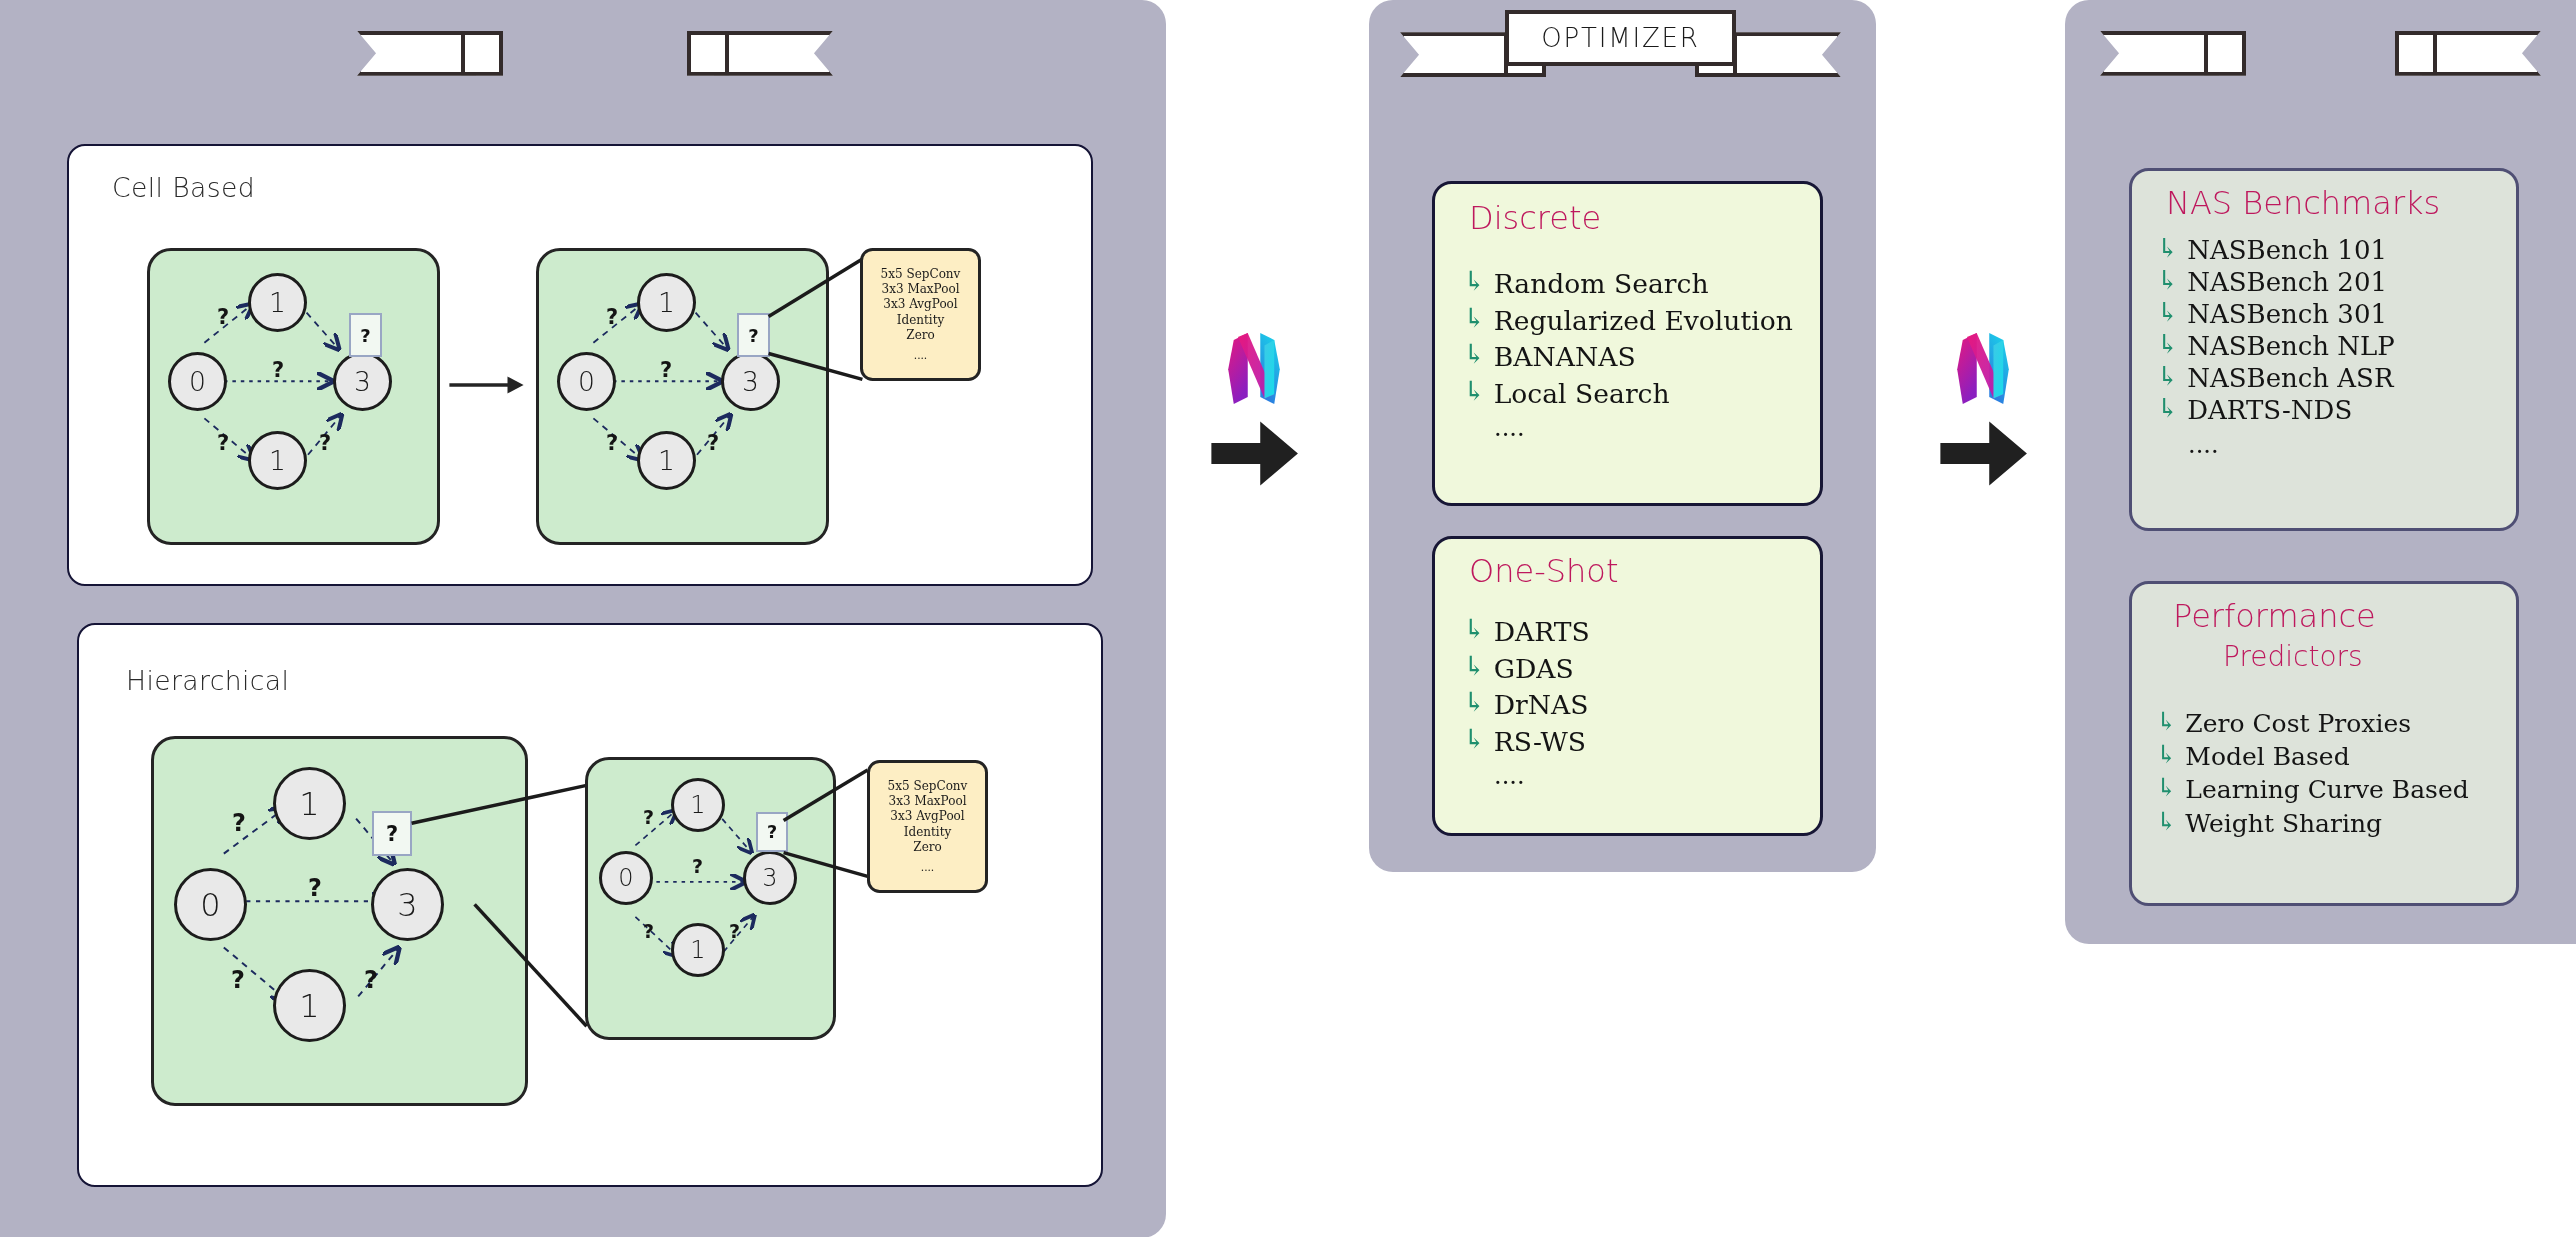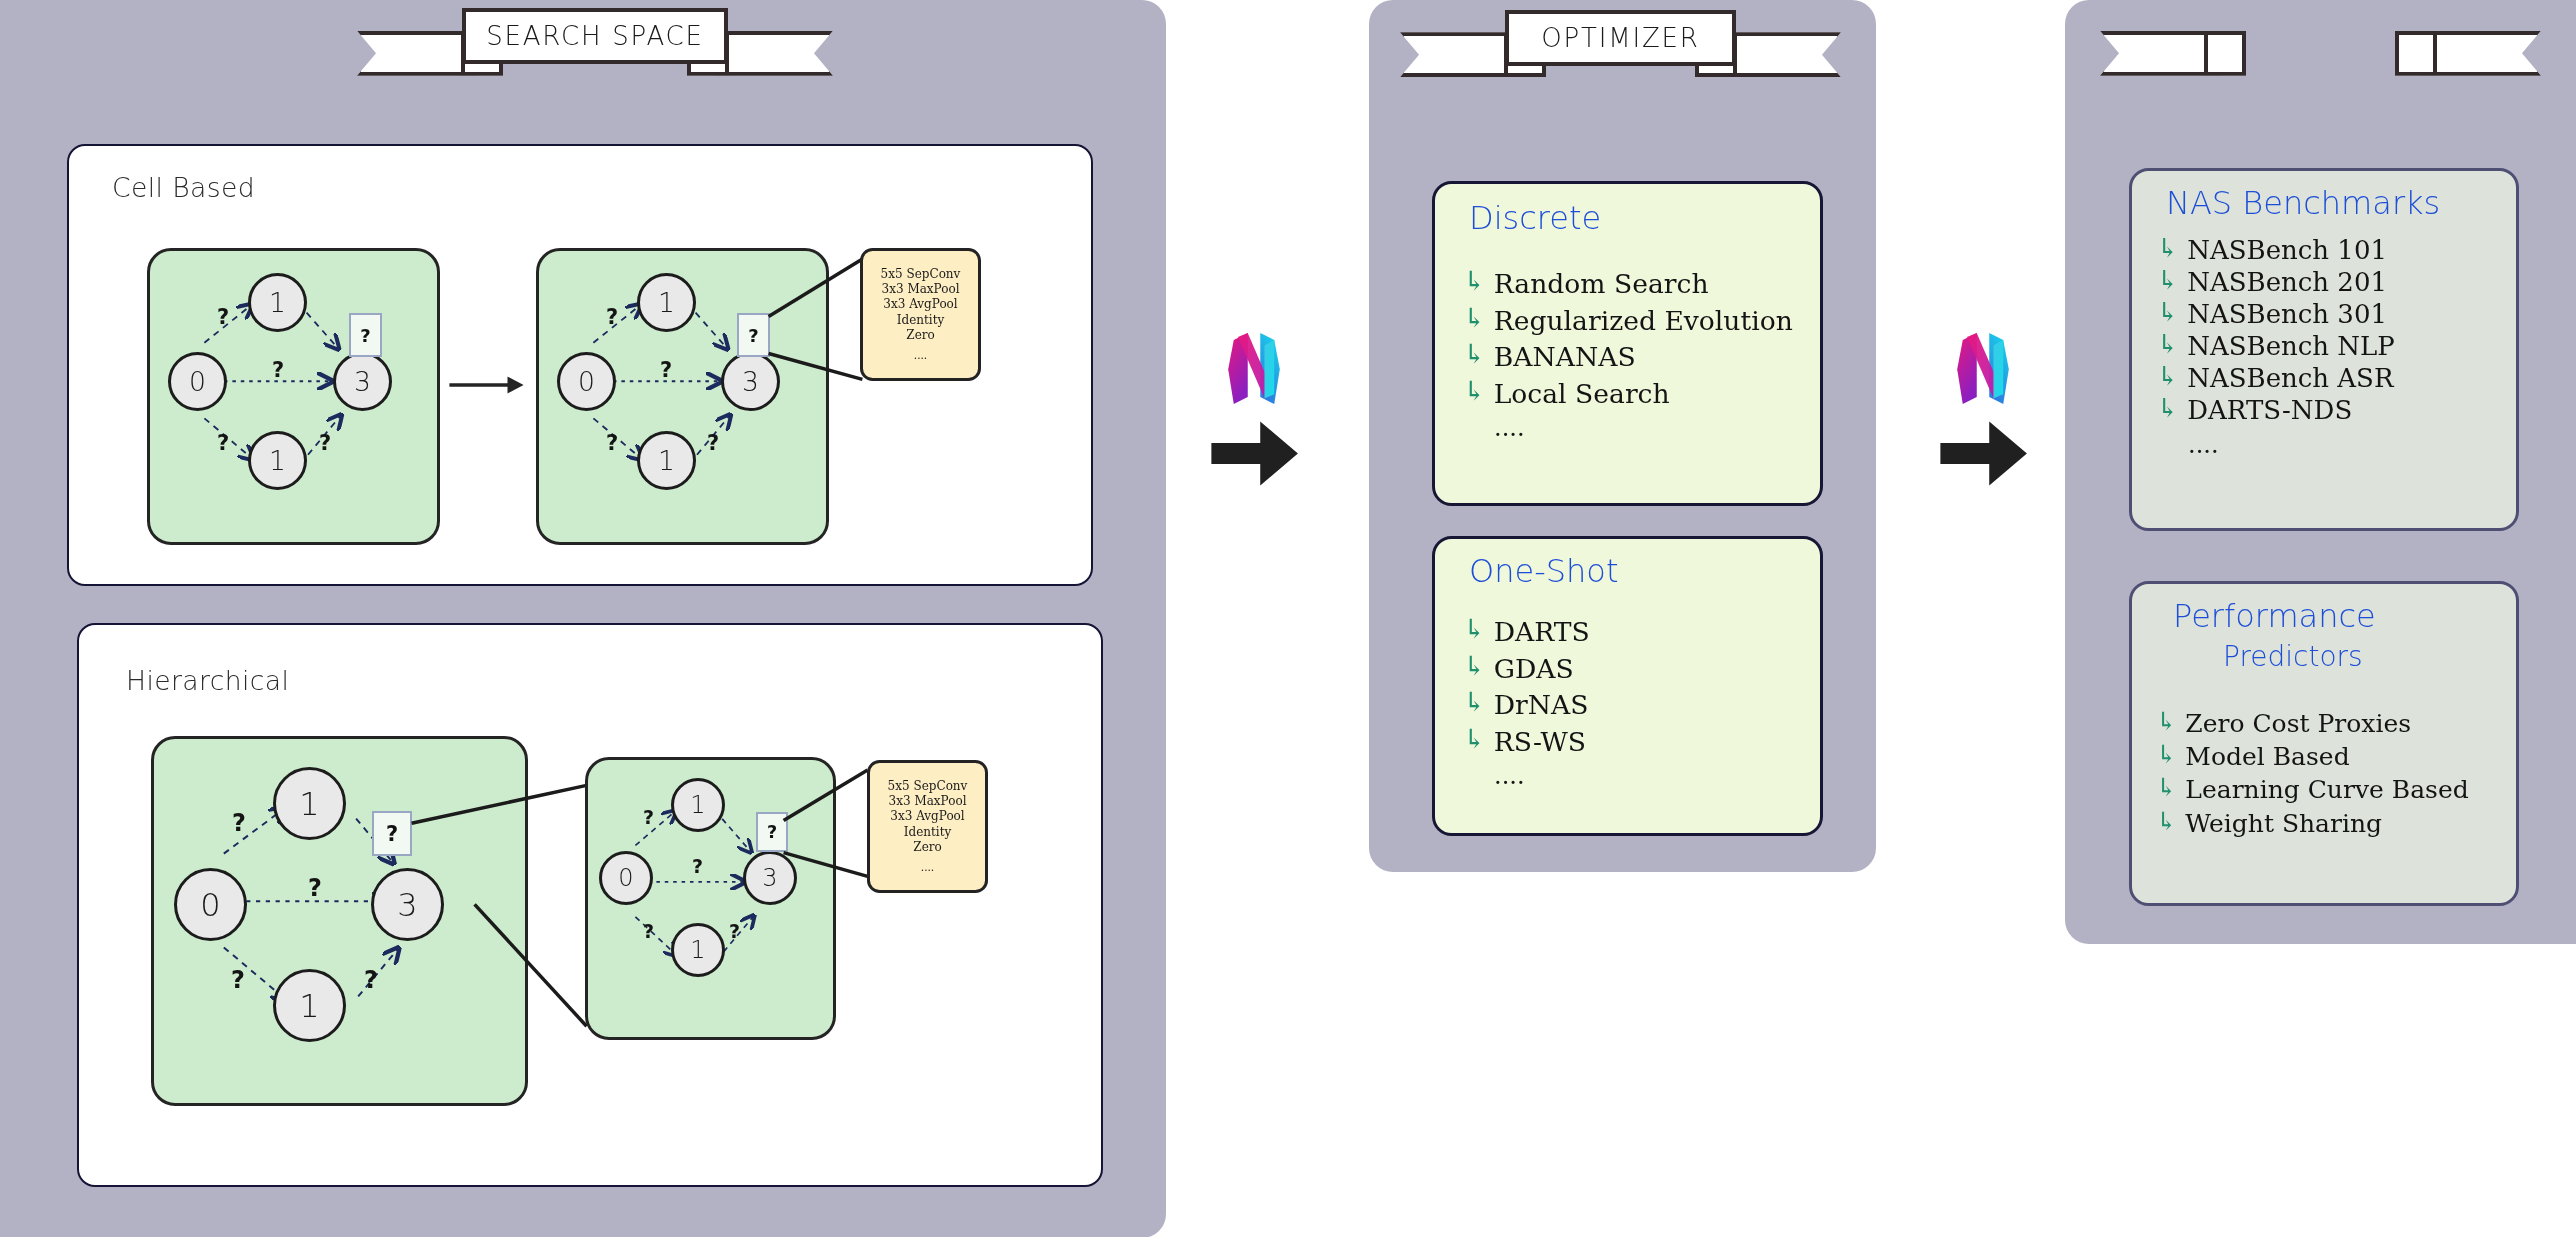--- a/index.html
+++ b/index.html
@@ -55,21 +55,21 @@
       font-family:"DejaVu Sans",sans-serif;color:#111;font-weight:600;}
 
   
   .optip{position:absolute;background:#fdeec4;border:3.5px solid #232323;border-radius:12.6px;
       display:flex;flex-direction:column;align-items:center;justify-content:center;
       font-family:"DejaVu Serif",serif;color:#1b1b1b;line-height:1.28;}
 
   
   .listcard{position:absolute;border-radius:19.6px;}
   .listcard .lc-title{position:absolute;font-family:"DejaVu Sans",sans-serif;
-      font-weight:300;color:#1d4ed8;}
+      font-weight:300;color:#be185d;}
   .lc-items{position:absolute;}
   .lc-item{display:flex;align-items:flex-start;font-family:"DejaVu Serif",serif;color:#141414;}
   .lc-item .hook{color:#1f8f6e;margin-right:8.4px;line-height:1;}
   .lc-dots{font-family:"DejaVu Serif",serif;color:#141414;}
 
   .lc-green{background:#f0f8dc;border:3.5px solid #171635;}
   .lc-gray{background:#dde3da;border:3.5px solid #4f4f74;}
 
   
   .naslogo{position:absolute;}
@@ -79,23 +79,20 @@
 </head>
 <body>
 
 <div class="stage" id="stage-search"></div>
 
 <div class="ribbon" id="ribbon-search">
   <div class="tail left"></div>
   <div class="tail right"></div>
   <div class="tailfold l"></div>
   <div class="tailfold r"></div>
-  <div class="plate">
-    <span>SEARCH SPACE</span>
-  </div>
 </div>
 
 <div class="whitecard" id="card-cell"></div>
 <div class="cardtitle" style="left:112px;top:172px;">Cell Based</div>
 
 <div class="cellbox" style="left:147px;top:248px;width:287px;height:291px;"></div>
 <svg style="position:absolute;left:147px;top:248px;" width="287" height="291" viewBox="0 0 410 415">
   <defs>
     <marker id="ah1" markerWidth="9" markerHeight="9" refX="7" refY="4.5" orient="auto">
       <path d="M0,0 L9,4.5 L0,9" fill="none" stroke="#1c2a5e" stroke-width="2.2"></path>

